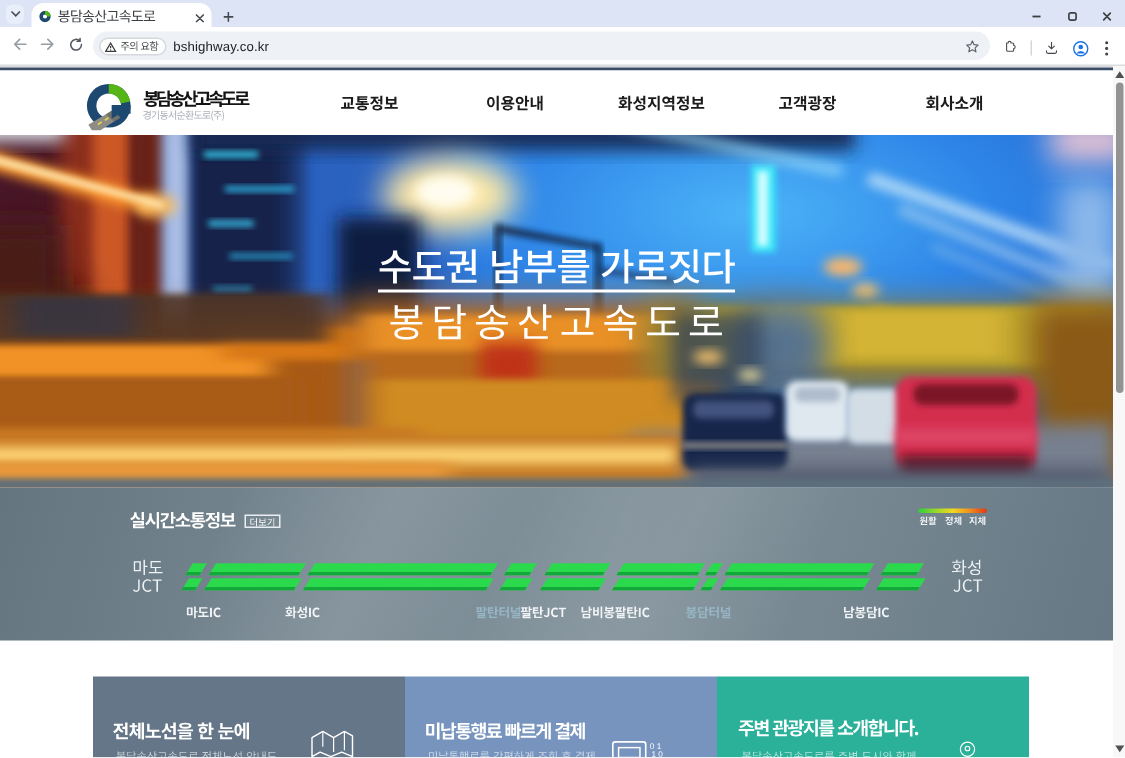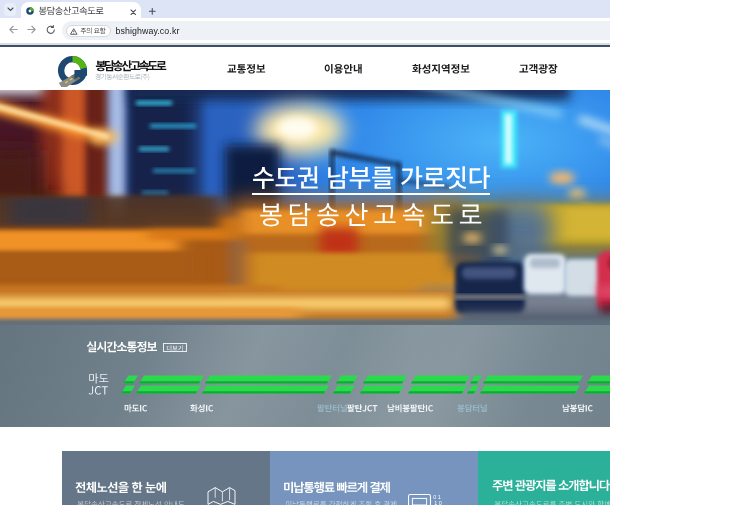--- a/index.html
+++ b/index.html
@@ -1,15 +1,15 @@
 <!DOCTYPE html>
 <html><head><meta charset="utf-8"><style>
 *{margin:0;padding:0;box-sizing:border-box}
 html,body{width:750px;height:505px;overflow:hidden;font-family:"Liberation Sans",sans-serif}
-#win{position:relative;width:610px;height:505px;background:#fff;overflow:hidden}
+#win{position:relative;width:750px;height:505px;background:#fff;overflow:hidden}
 .abs{position:absolute}
 </style></head><body>
 <div id="win">
     <div class="abs" style="left:0;top:0;width:750px;height:18px;background:#dce4f5"></div>
     <div class="abs" style="left:4px;top:3px;width:12px;height:13px;background:#e8eefa;border-radius:4px"></div>
     <svg class="abs" style="left:7px;top:7px" width="7" height="5" viewBox="0 0 7 5">
       <path d="M1 1l2.5 2.5L6 1" stroke="#4a4f57" stroke-width="1.1" fill="none" stroke-linecap="round"></path>
     </svg>
     <div class="abs" style="left:21px;top:2px;width:120px;height:16px;background:#fff;border-radius:8px 8px 0 0"></div>
     <svg class="abs" style="left:26px;top:6.8px" width="8" height="8" viewBox="0 0 34 34">

